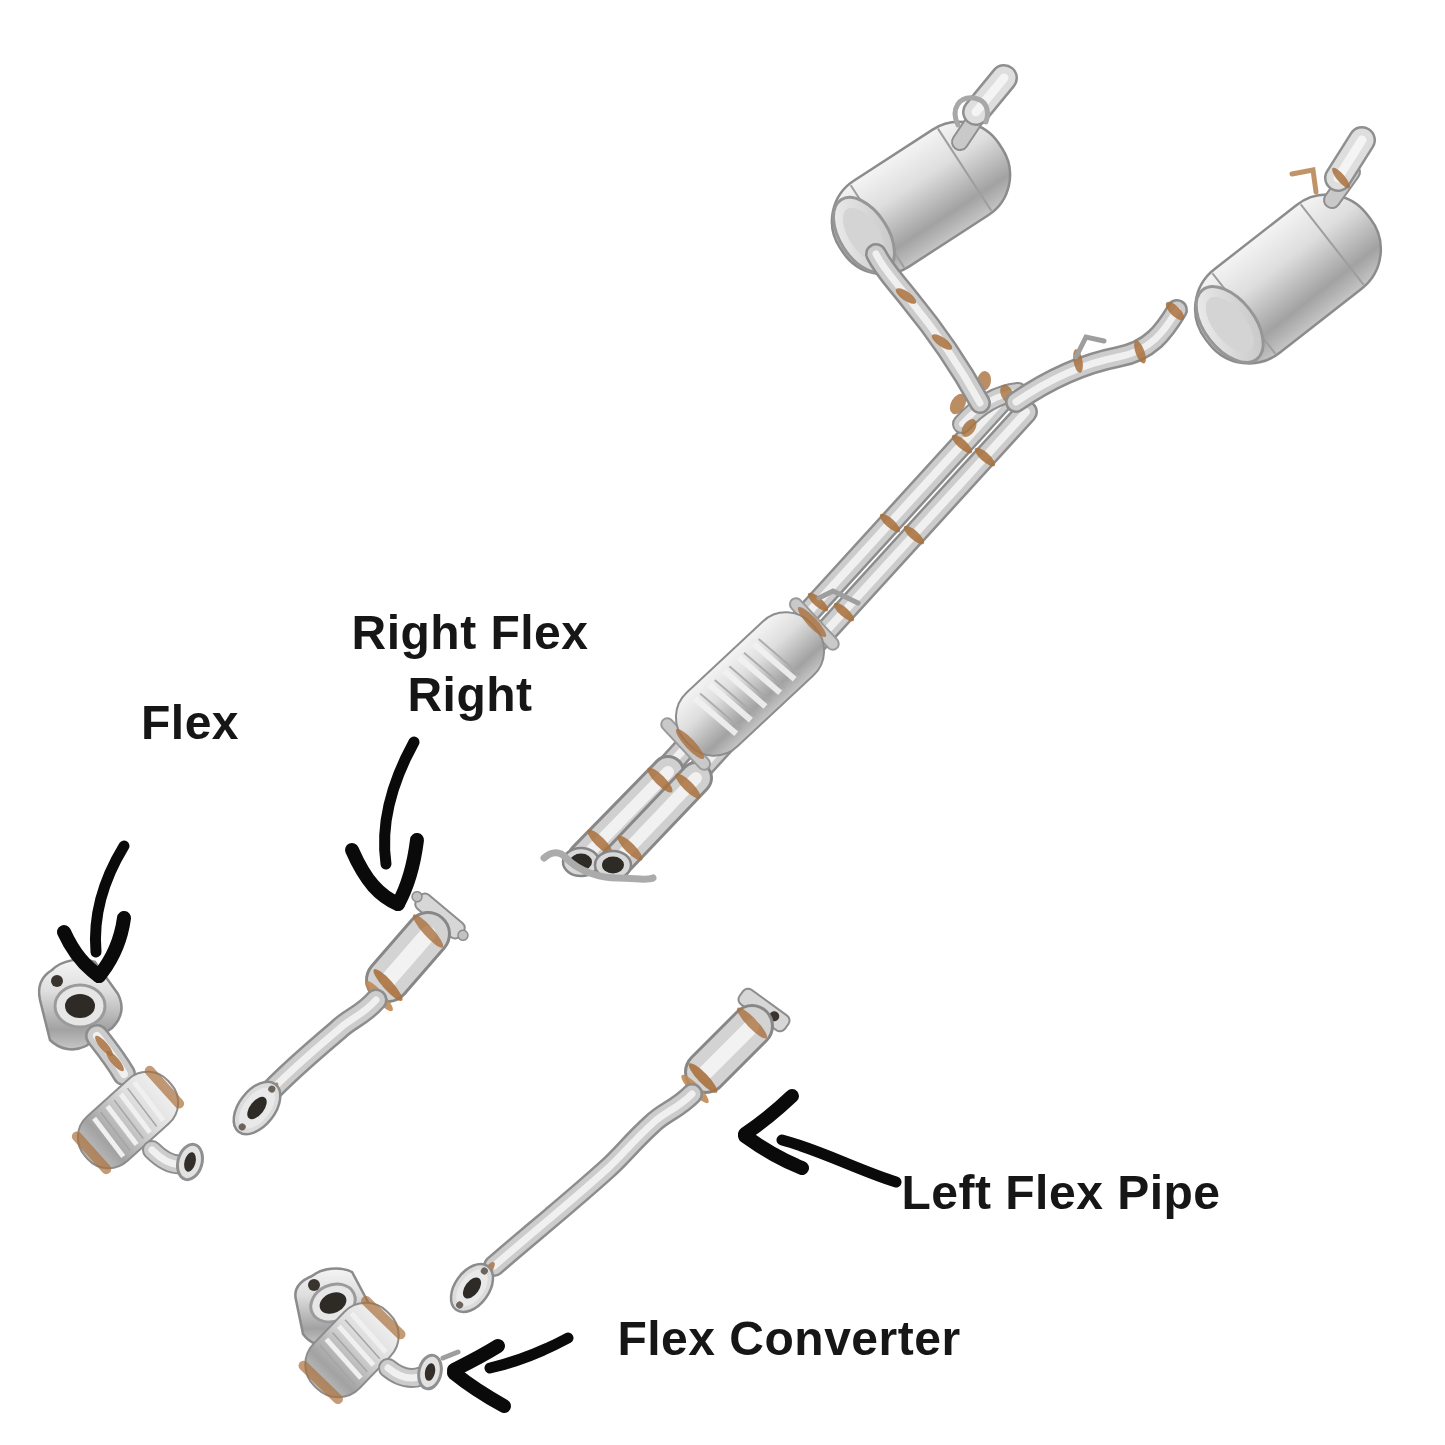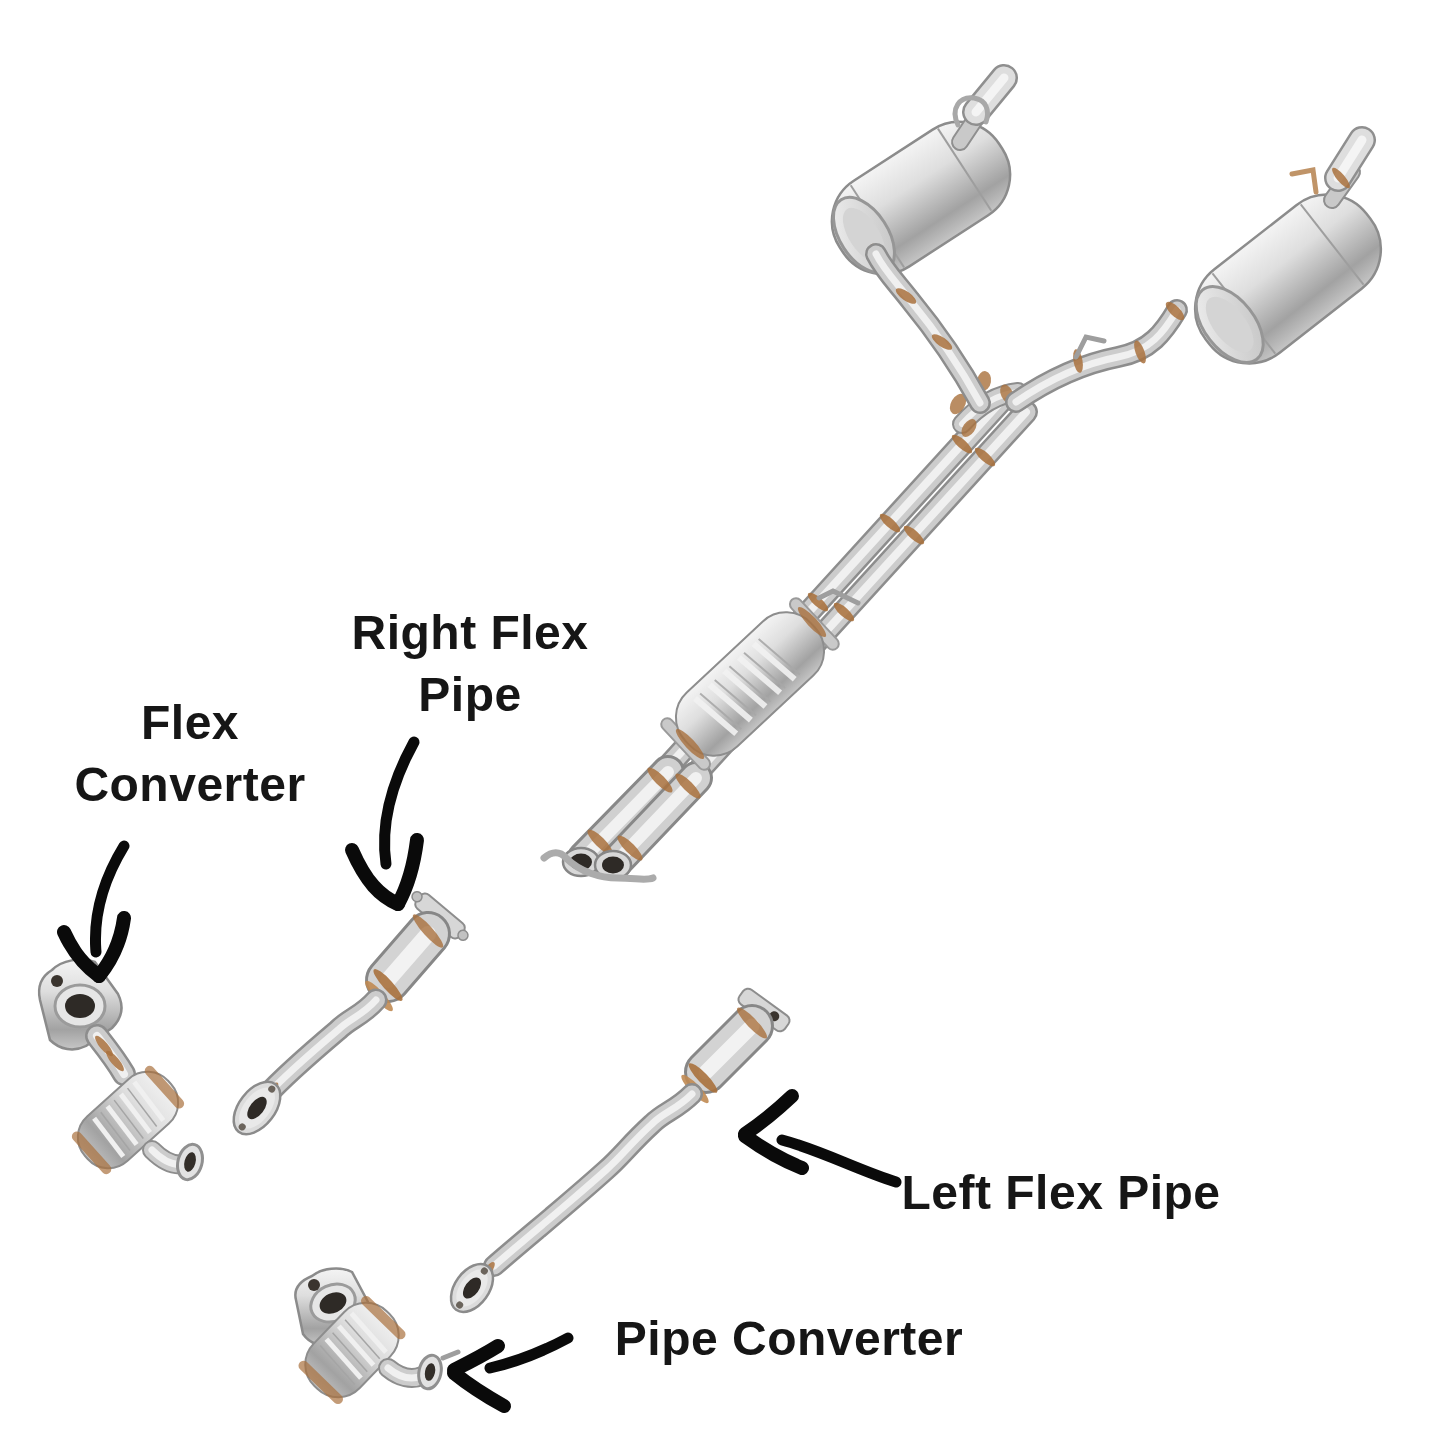--- a/index.html
+++ b/index.html
@@ -306,25 +306,24 @@
     <g>
       <path d="M 568 1338 C 542 1352 516 1362 490 1368" stroke-width="11"></path>
       <path d="M 498 1346 C 482 1356 468 1363 454 1370" stroke-width="14"></path>
       <path d="M 504 1406 C 486 1396 470 1386 454 1373" stroke-width="14"></path>
     </g>
   </g>
 </svg>
 
   <div class="callout" id="co-rfp">
     <span class="line">Right Flex</span>
-    <span class="line">Pipe</span>
+    <span class="line">Right</span>
   </div>
   <div class="callout" id="co-rc">
     <span class="line">Flex</span>
-    <span class="line">Converter</span>
   </div>
   <div class="callout" id="co-lfp">
     <span class="line">Left Flex Pipe</span>
   </div>
   <div class="callout" id="co-lc">
-    <span class="line">Pipe Converter</span>
+    <span class="line">Flex Converter</span>
   </div>
 </div>
 
 </body></html>

